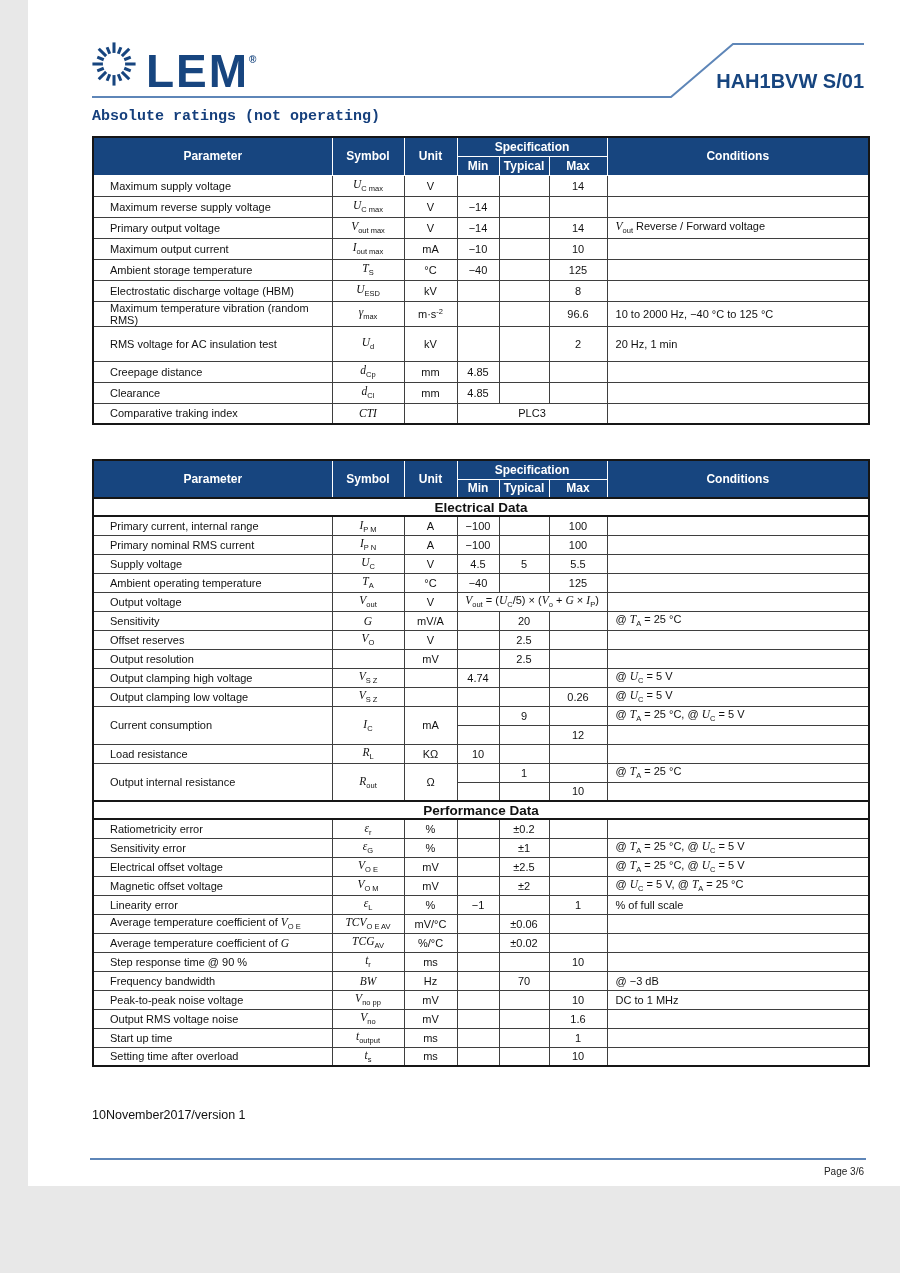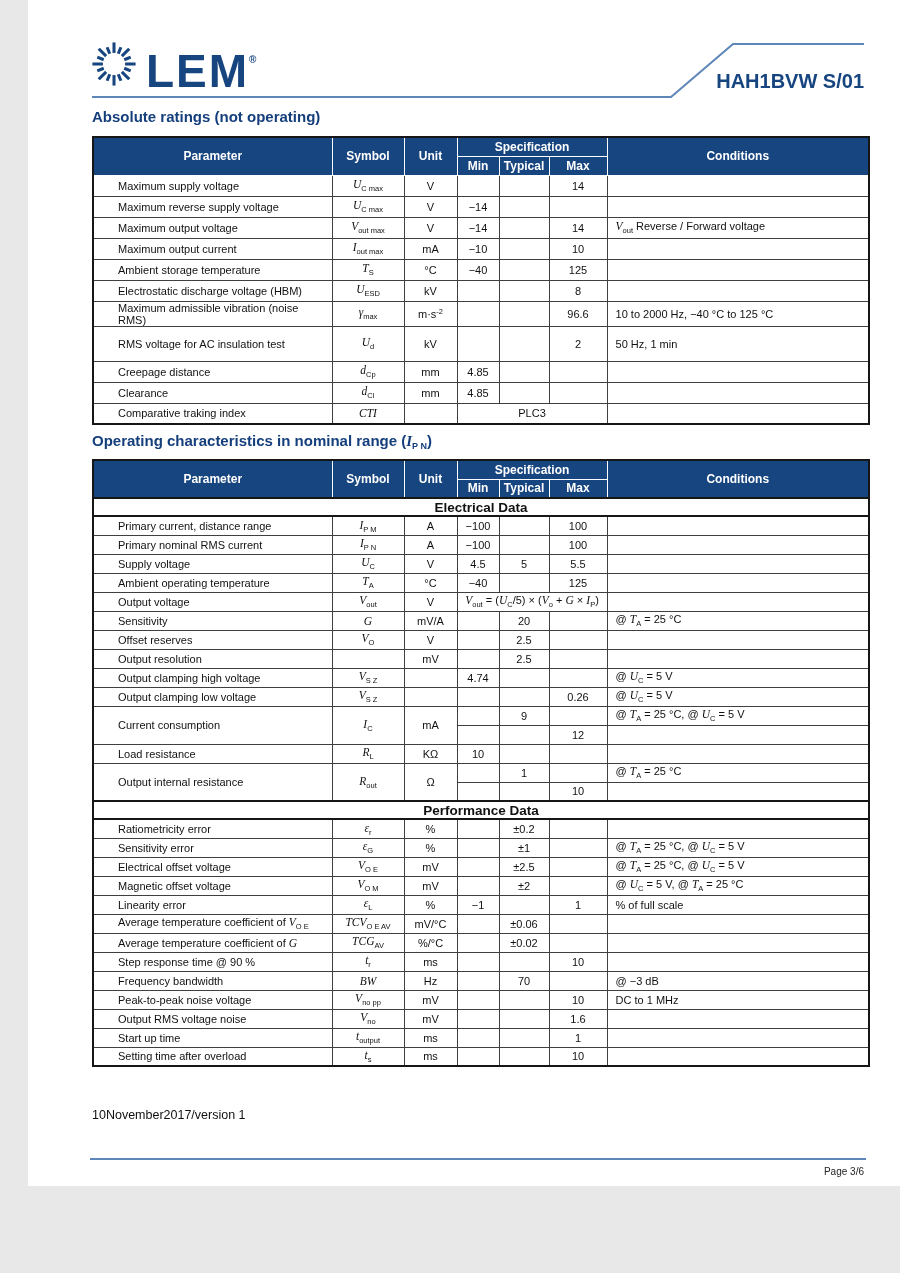--- a/index.html
+++ b/index.html
@@ -15,38 +15,38 @@
 
   
   .brand{position:absolute;left:58px;top:34px;display:flex;align-items:flex-start;}
   .starburst{width:56px;height:56px;margin-top:2px;}
   .lem-word{font-size:46px;font-weight:bold;color:var(--navy);line-height:52px;letter-spacing:2px;margin-left:4px;}
   .reg{font-size:10px;vertical-align:24px;font-weight:bold;color:var(--navy);}
   .rule-svg{position:absolute;left:0;top:0;width:900px;height:130px;pointer-events:none;}
   .product{position:absolute;right:64px;top:70px;font-size:20px;font-weight:bold;color:var(--navy);}
 
   .sec{position:absolute;left:64px;margin:0;font-size:15px;font-weight:bold;color:var(--heading);}
-  #sec1{top:108px;}
+  #sec1{top:108px;font-family:Liberation Mono, monospace;}
   #sec2{top:432px;}
 
   
   table{border-collapse:collapse;table-layout:fixed;width:776px;border:2px solid var(--outer);
         position:absolute;left:64px;}
   #table1{top:136px;}
   #table2{top:459px;}
   col.c-param{width:239px;} col.c-sym{width:72px;} col.c-unit{width:53px;}
   col.c-min{width:42px;} col.c-typ{width:50px;} col.c-max{width:58px;} col.c-cond{width:262px;}
 
   thead tr{height:19px;}
   thead td{background:var(--navy);color:#fff;font-weight:bold;font-size:12px;
            text-align:center;border:1px solid #fff;padding:0;}
   tbody td{border:1px solid var(--grid);font-size:11px;padding:0 3px;background:#fff;}
   #table1 tbody tr{height:21px;}
   #table2 tbody tr{height:19px;}
-  .pcell{text-align:left;padding-left:24px;}
+  .pcell{text-align:left;padding-left:16px;}
   .ccell{text-align:left;padding-left:8px;}
   .ctr{text-align:center;}
   tr.sect td{font-size:13.5px;font-weight:bold;text-align:center;
              border-top:2px solid var(--outer);border-bottom:2px solid var(--outer);}
   #table2 tr.sect{height:18px;padding-left:40px;}
 
   .it{font-family:"Liberation Serif",serif;font-style:italic;font-size:11.5px;}
   .sec .it{font-size:15px;font-weight:bold;}
   .sb{font-size:7.5px;vertical-align:-2.5px;font-style:normal;font-family:"Liberation Sans",sans-serif;}
   .sec .sb{font-size:9px;font-weight:bold;}
@@ -130,21 +130,21 @@
         <tr>
           <td class="pcell">Maximum reverse supply voltage</td>
           <td class="ctr"><span class="it">U</span><span class="sb">C max</span></td>
           <td class="ctr">V</td>
           <td class="ctr">−14</td>
           <td class="ctr"></td>
           <td class="ctr"></td>
           <td class="ccell"></td>
         </tr>
         <tr>
-          <td class="pcell">Maximum output voltage</td>
+          <td class="pcell">Primary output voltage</td>
           <td class="ctr"><span class="it">V</span><span class="sb">out max</span></td>
           <td class="ctr">V</td>
           <td class="ctr">−14</td>
           <td class="ctr"></td>
           <td class="ctr">14</td>
           <td class="ccell"><span class="it">V</span><span class="sb">out</span> Reverse / Forward voltage</td>
         </tr>
         <tr>
           <td class="pcell">Maximum output current</td>
           <td class="ctr"><span class="it">I</span><span class="sb">out max</span></td>
@@ -166,36 +166,36 @@
         <tr>
           <td class="pcell">Electrostatic discharge voltage (HBM)</td>
           <td class="ctr"><span class="it">U</span><span class="sb">ESD</span></td>
           <td class="ctr">kV</td>
           <td class="ctr"></td>
           <td class="ctr"></td>
           <td class="ctr">8</td>
           <td class="ccell"></td>
         </tr>
         <tr>
-          <td class="pcell">Maximum admissible vibration (noise RMS)</td>
+          <td class="pcell">Maximum temperature vibration (random RMS)</td>
           <td class="ctr"><span class="it">γ</span><span class="sb">max</span></td>
           <td class="ctr">m·s<span class="sp">-2</span></td>
           <td class="ctr"></td>
           <td class="ctr"></td>
           <td class="ctr">96.6</td>
           <td class="ccell">10 to 2000 Hz, −40 °C to 125 °C</td>
         </tr>
         <tr style="height: 35px;">
           <td class="pcell">RMS voltage for AC insulation test</td>
           <td class="ctr"><span class="it">U</span><span class="sb">d</span></td>
           <td class="ctr">kV</td>
           <td class="ctr"></td>
           <td class="ctr"></td>
           <td class="ctr">2</td>
-          <td class="ccell">50 Hz, 1 min</td>
+          <td class="ccell">20 Hz, 1 min</td>
         </tr>
         <tr>
           <td class="pcell">Creepage distance</td>
           <td class="ctr"><span class="it">d</span><span class="sb">Cp</span></td>
           <td class="ctr">mm</td>
           <td class="ctr">4.85</td>
           <td class="ctr"></td>
           <td class="ctr"></td>
           <td class="ccell"></td>
         </tr>
@@ -211,21 +211,20 @@
         <tr>
           <td class="pcell">Comparative traking index</td>
           <td class="ctr"><span class="it">CTI</span></td>
           <td class="ctr"></td>
           <td class="ctr" colspan="3">PLC3</td>
           <td class="ccell"></td>
         </tr>
       </tbody>
     </table>
 
-  <h2 class="sec" id="sec2">Operating characteristics in nominal range (<span class="it">I</span><span class="sb">P N</span>)</h2>
 
   <table id="table2">
     <colgroup>
       <col class="c-param">
         <col class="c-sym">
         <col class="c-unit">
       <col class="c-min">
         <col class="c-typ">
         <col class="c-max">
         <col class="c-cond">
@@ -242,21 +241,21 @@
           <td>Min</td>
           <td>Typical</td>
           <td>Max</td>
         </tr>
       </thead>
       <tbody>
         <tr class="sect">
           <td colspan="7">Electrical Data</td>
         </tr>
         <tr>
-          <td class="pcell">Primary current, distance range</td>
+          <td class="pcell">Primary current, internal range</td>
           <td class="ctr"><span class="it">I</span><span class="sb">P M</span></td>
           <td class="ctr">A</td>
           <td class="ctr">−100</td>
           <td class="ctr"></td>
           <td class="ctr">100</td>
           <td class="ccell"></td>
         </tr>
         <tr>
           <td class="pcell">Primary nominal RMS current</td>
           <td class="ctr"><span class="it">I</span><span class="sb">P N</span></td>

